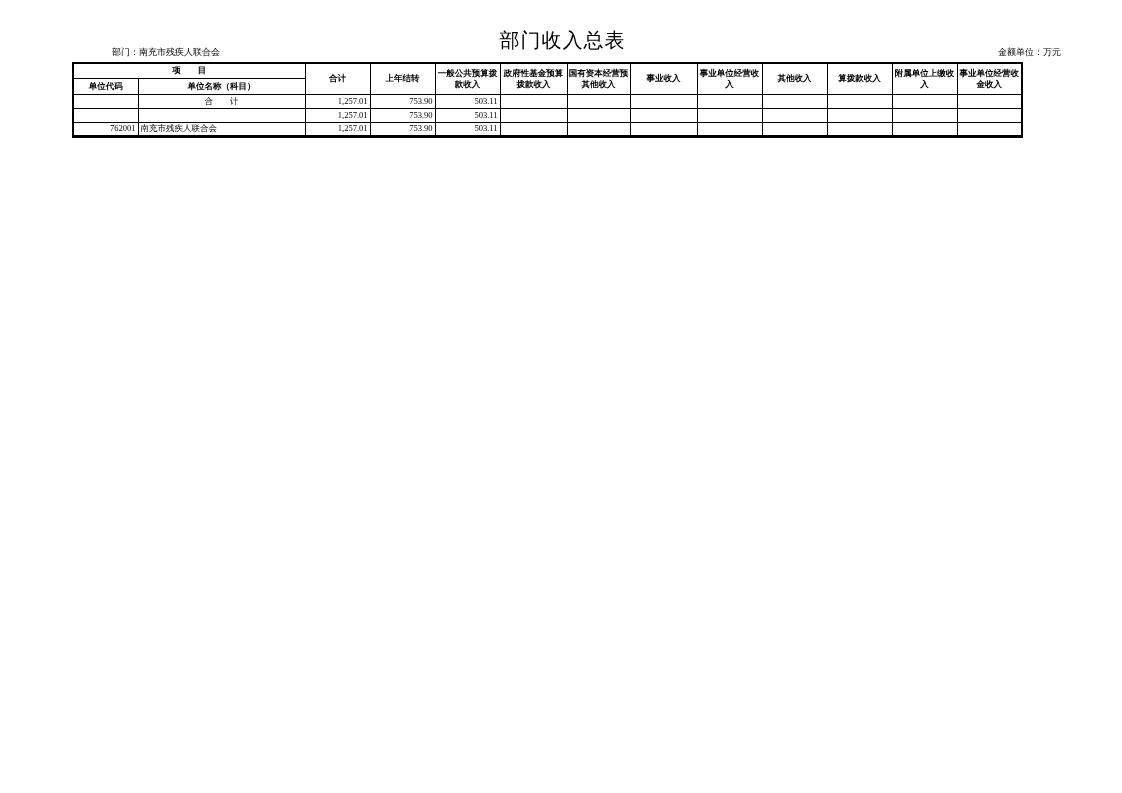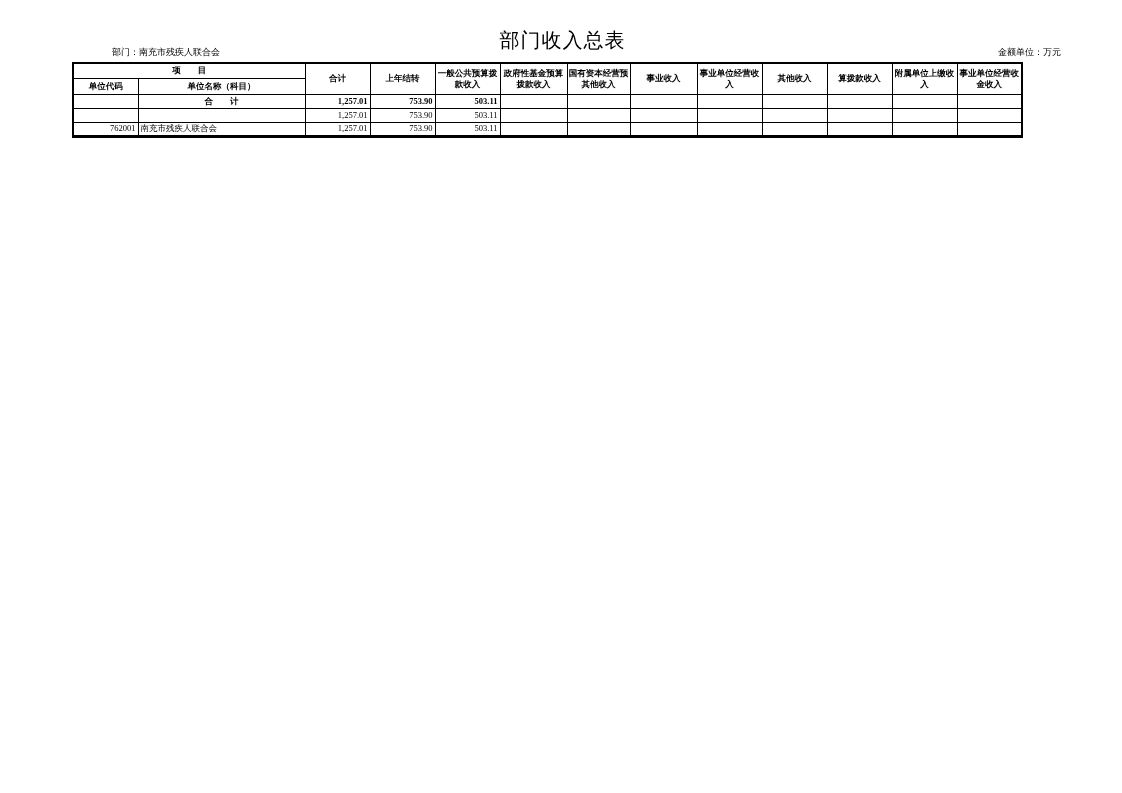--- a/index.html
+++ b/index.html
@@ -56,21 +56,21 @@
     white-space: pre-line;
     padding: 0 1px;
   }
   tr.header-row-1 { height: 15px; }
   tr.header-row-2 { height: 16px; }
   tbody tr { height: 14px; }
   td.cell-code { text-align: right; }
   td.cell-name { text-align: left; }
   td.cell-name-center { text-align: center; letter-spacing: 0; }
   td.cell-num { text-align: right; padding-right: 3px; }
-  tr.total-row td { font-weight: bold; }
+  tr.total-row td { font-weight: normal; }
   table.income-table { border-bottom-width: 3px; }
 </style>
 </head>
 <body>
 
 <div class="page">
 
   <div class="doc-title">部门收入总表</div>
 
   <div class="meta-row">

